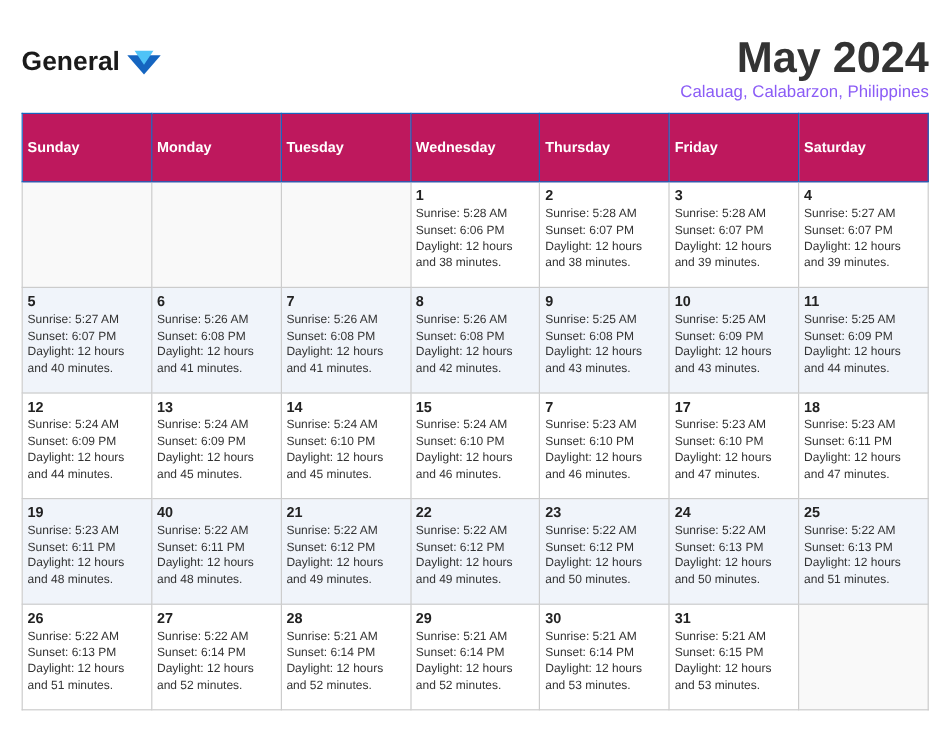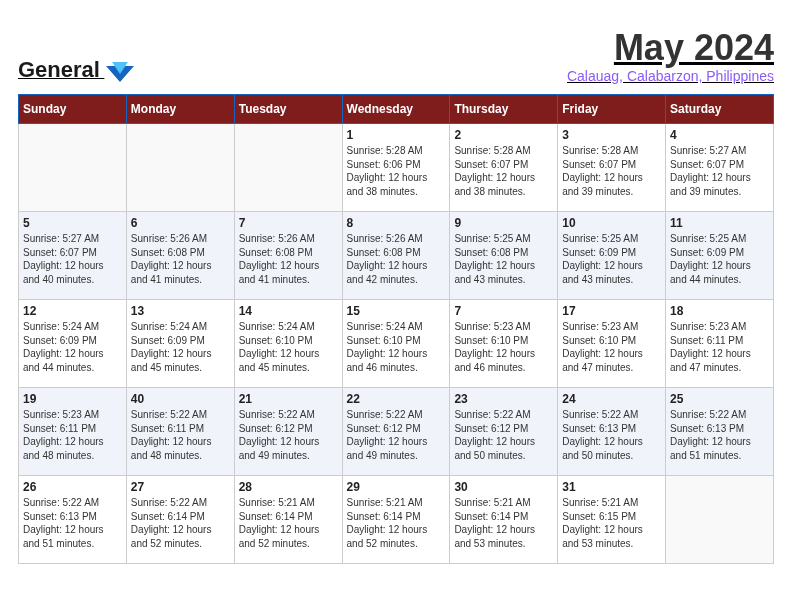--- a/index.html
+++ b/index.html
@@ -12,23 +12,22 @@
     }
     .page {
       width: 792px;
       min-height: 612px;
       background: #fff;
       padding: 18px 18px 12px 18px;
     }
     .header {
       display: flex;
       justify-content: space-between;
-      align-items: flex-end;
+      align-items: center;
       margin-bottom: 10px;
-      text-decoration: underline;
     }
     .logo {
       display: flex;
       align-items: flex-end;
     }
     .title-block {
       text-align: right;
     }
     .month-title {
       font-size: 36px;
@@ -41,25 +40,25 @@
       font-size: 14px;
       color: #8b5cf6;
       margin-top: 2px;
     }
     .calendar {
       width: 100%;
       border-collapse: collapse;
       table-layout: fixed;
     }
     .calendar th {
-      background: #7f1d1d;
+      background: #be185d;
       color: #fff;
       font-size: 12px;
       font-weight: bold;
-      padding: 7px 4px;
+      padding: 21px 4px;
       text-align: left;
       border: 1px solid #1565c0;
     }
     .calendar td {
       border: 1px solid #ccc;
       vertical-align: top;
       padding: 4px 4px 3px 4px;
       font-size: 9.5px;
       color: #222;
       height: 88px;

